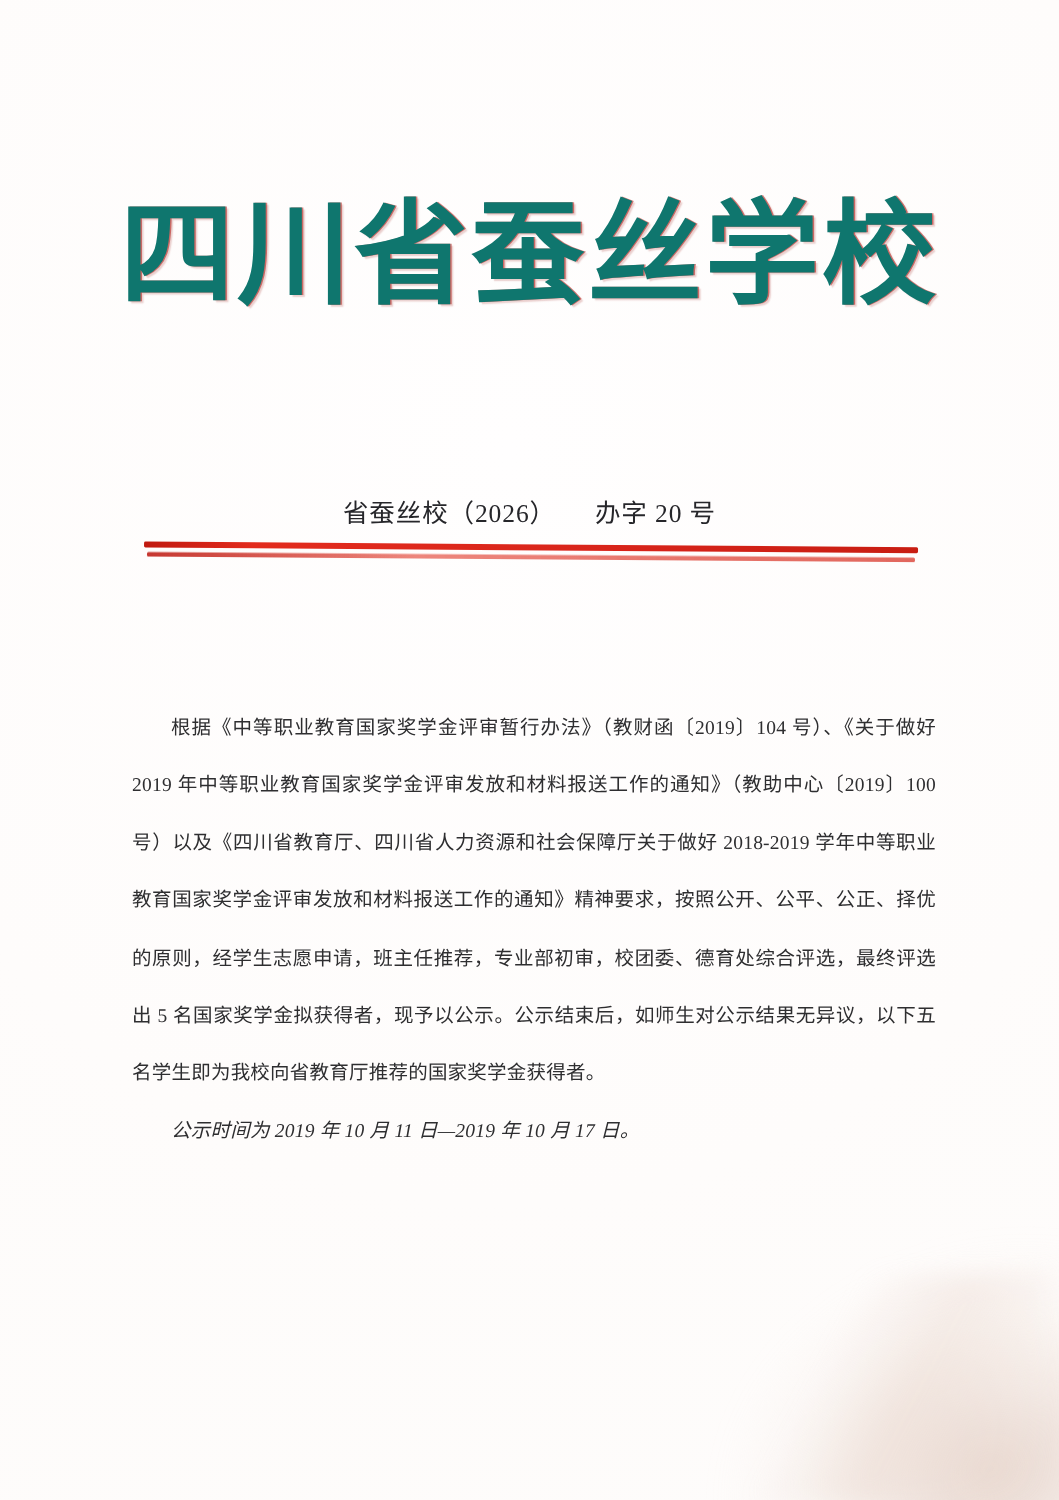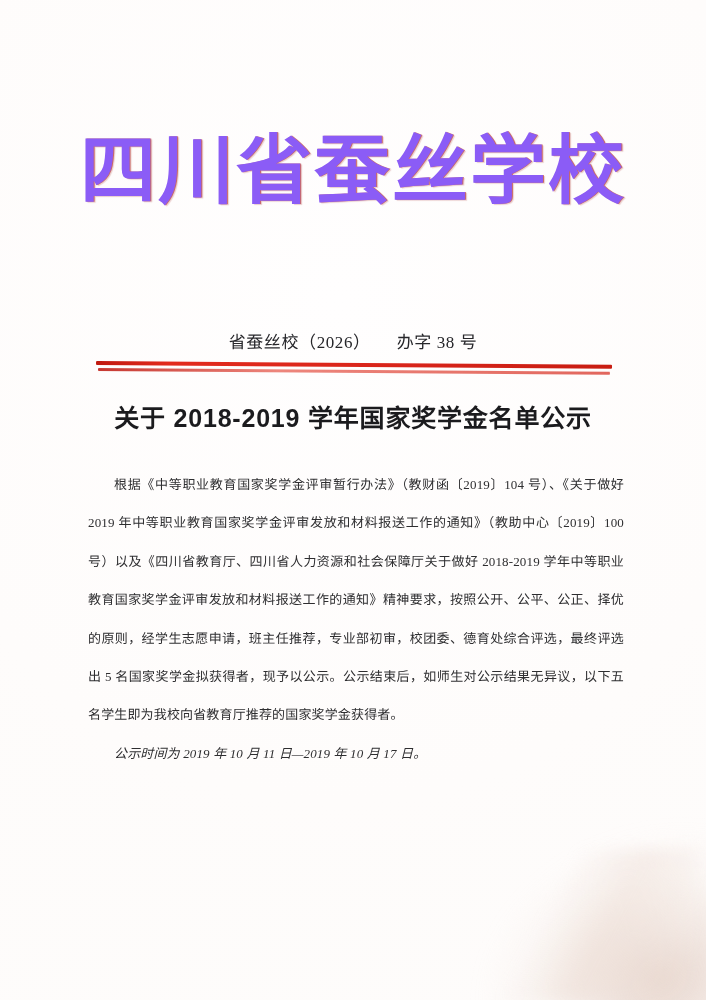--- a/index.html
+++ b/index.html
@@ -86,21 +86,21 @@
     width: 706px;
     text-align: center;
   }
   .letterhead-title {
     display: inline-block;
     font-family: "Liberation Sans", "DejaVu Sans", sans-serif;
     font-weight: 700;
     font-size: 76px;
     line-height: 1.0;
     letter-spacing: 2px;
-    color: #8b5cf6;
+    color: #0f766e;
     text-shadow:
        1px 0 0 rgba(176,22,16,0.55),
        2px 1px 1px rgba(150,18,14,0.20);
     white-space: nowrap;
   }
 
   
   .doc-number {
     position: absolute;
     top: 330px;
@@ -195,29 +195,28 @@
   <div class="corner-shadow"></div>
   <div class="corner-shadow-2"></div>
 
   <div class="content">
 
     <div class="letterhead">
       <span class="letterhead-title">四川省蚕丝学校</span>
     </div>
 
     <div class="doc-number">
-      <span>省蚕丝校（2026）</span><span class="gap"></span><span>办字 38 号</span>
+      <span>省蚕丝校（2026）</span><span class="gap"></span><span>办字 20 号</span>
     </div>
 
     <div class="red-rule-wrap">
       <div class="red-rule-main"></div>
       <div class="red-rule-ghost"></div>
     </div>
 
-    <div class="doc-heading">关于 2018-2019 学年国家奖学金名单公示</div>
 
     <div class="doc-body">
       <p class="body-para">根据《中等职业教育国家奖学金评审暂行办法》（教财函〔2019〕104 号）、《关于做好 2019 年中等职业教育国家奖学金评审发放和材料报送工作的通知》（教助中心〔2019〕100 号）以及《四川省教育厅、四川省人力资源和社会保障厅关于做好 2018-2019 学年中等职业教育国家奖学金评审发放和材料报送工作的通知》精神要求，按照公开、公平、公正、择优的原则，经学生志愿申请，班主任推荐，专业部初审，校团委、德育处综合评选，最终评选出 5 名国家奖学金拟获得者，现予以公示。公示结束后，如师生对公示结果无异议，以下五名学生即为我校向省教育厅推荐的国家奖学金获得者。</p>
       <p class="body-para last-short">公示时间为 2019 年 10 月 11 日—2019 年 10 月 17 日。</p>
     </div>
 
   </div>
 </div>
 
 </body></html>

